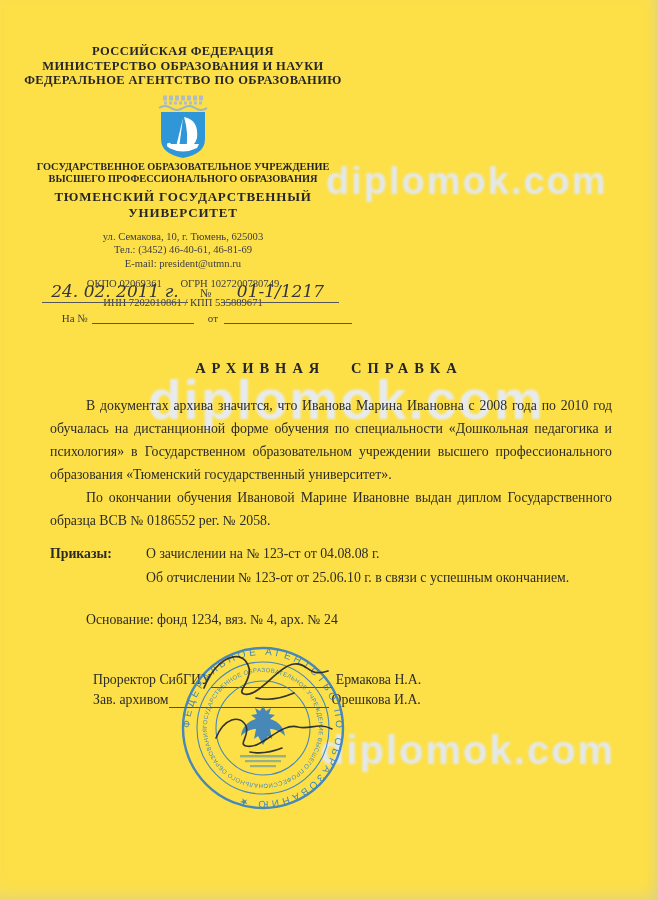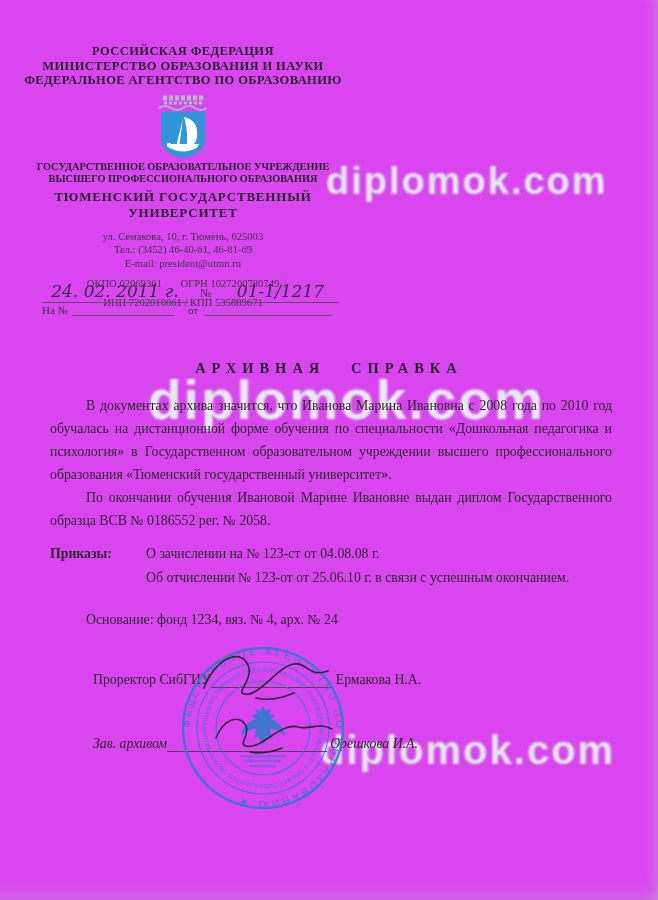--- a/index.html
+++ b/index.html
@@ -1,18 +1,18 @@
 <!DOCTYPE html>
 <html><head>
 <meta charset="utf-8">
 <style>
   html,body { margin:0; padding:0; background:#ffffff; }
   .page {
     position:relative; width:658px; height:900px; margin:0 auto;
-    background:#d946ef; overflow:hidden;
+    background:#fde047; overflow:hidden;
     font-family:"Liberation Serif", serif; color:#2b2b2b;
     box-shadow: inset -12px 0 14px -10px rgba(188,196,204,.45),
                 inset 0 -16px 18px -12px rgba(188,196,204,.35);
   }
   
   .watermark {
     position:absolute; z-index:0;
     font-family:"Liberation Sans", sans-serif; font-weight:700;
     color:#e3e8ec; letter-spacing:2px; filter:blur(1.1px);
     user-select:none; white-space:nowrap;
@@ -37,21 +37,21 @@
   .ref-row1 { display:flex; align-items:flex-end; }
   .hand {
     font-family:"DejaVu Serif", serif; font-style:italic;
     font-size:17px; color:#33343e; transform:rotate(-1.6deg);
     white-space:nowrap;
   }
   .u-line { border-bottom:1.2px solid #55555c; text-align:center; padding-bottom:1px; }
   .u-date { width:146px; }
   .no-sign { margin:0 10px 2px 12px; font-size:12px; color:#3c3c45; }
   .u-num { width:118px; }
-  .ref-row2 { display:flex; align-items:flex-end; margin-top:0; font-size:11px; color:#3c3c45; }
+  .ref-row2 { display:flex; align-items:flex-end; margin-top:8px; font-size:11px; color:#3c3c45;justify-content:flex-end; }
   .u-empty1 { width:102px; border-bottom:1px solid #55555c; height:12px; margin-left:4px; }
   .from-label { margin:0 6px 0 14px; }
   .u-empty2 { width:128px; border-bottom:1px solid #55555c; height:12px; }
 
   
   .doc-title {
     position:absolute; top:360px; left:0; width:100%; text-align:center; z-index:1;
     font-size:14.5px; font-weight:bold; letter-spacing:6px; word-spacing:16px; color:#26262a;
   }
   .body-text { position:absolute; top:394px; left:50px; right:46px; z-index:1;
@@ -59,21 +59,21 @@
   .para { text-align:justify; text-indent:36px; margin:0; }
   .orders { display:flex; margin-top:10px; }
   .orders-label { font-weight:bold; width:96px; flex:none; }
   .orders-lines div { line-height:24px; }
   .basis { margin-top:18px; text-indent:36px; }
   .purpose { margin-top:17px; text-indent:36px; }
 
   
   .sig-row { position:absolute; left:93px; display:flex; align-items:flex-end; font-size:13.8px; z-index:1; color:#2b2b2b; }
   .sig-row-1 { top:672px; }
-  .sig-row-2 { top:736px;font-style:italic; }
+  .sig-row-2 { top:692px; }
   .sig-role { flex:none; }
   .sig-line { flex:none; border-bottom:1px solid #4a4a50; height:14px; }
   .sig-line-1 { width:122px; }
   .sig-line-2 { width:160px; }
   .sig-name { margin-left:3px; white-space:nowrap; }
 
   
   .stamp { position:absolute; left:178px; top:643px; width:170px; height:170px; z-index:2; opacity:.88; }
   .autograph { position:absolute; z-index:3; }
   .autograph-1 { left:196px; top:646px; }

